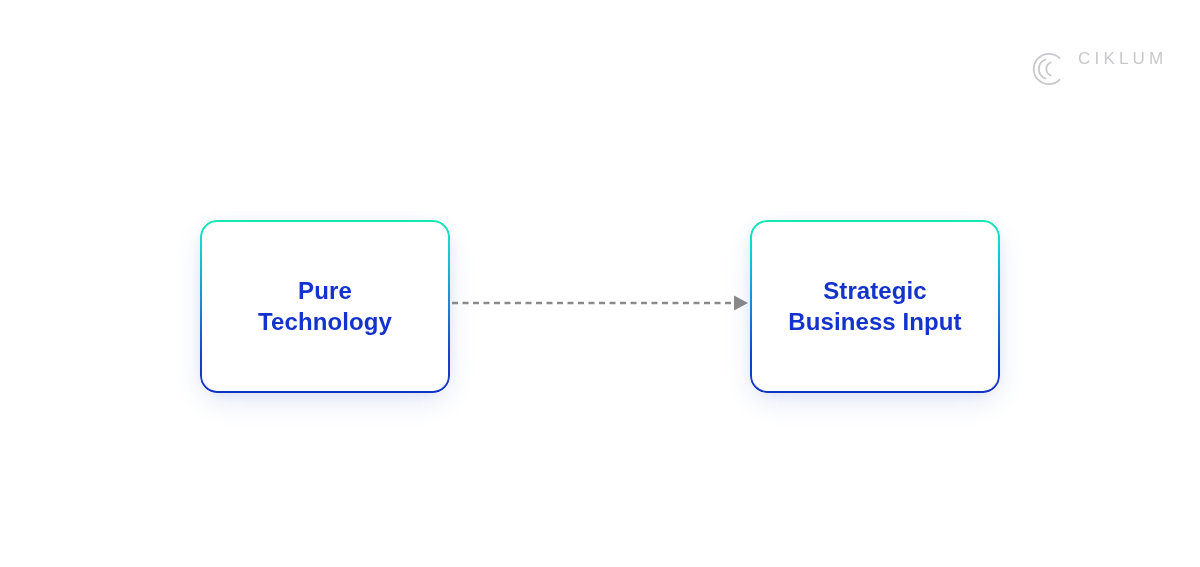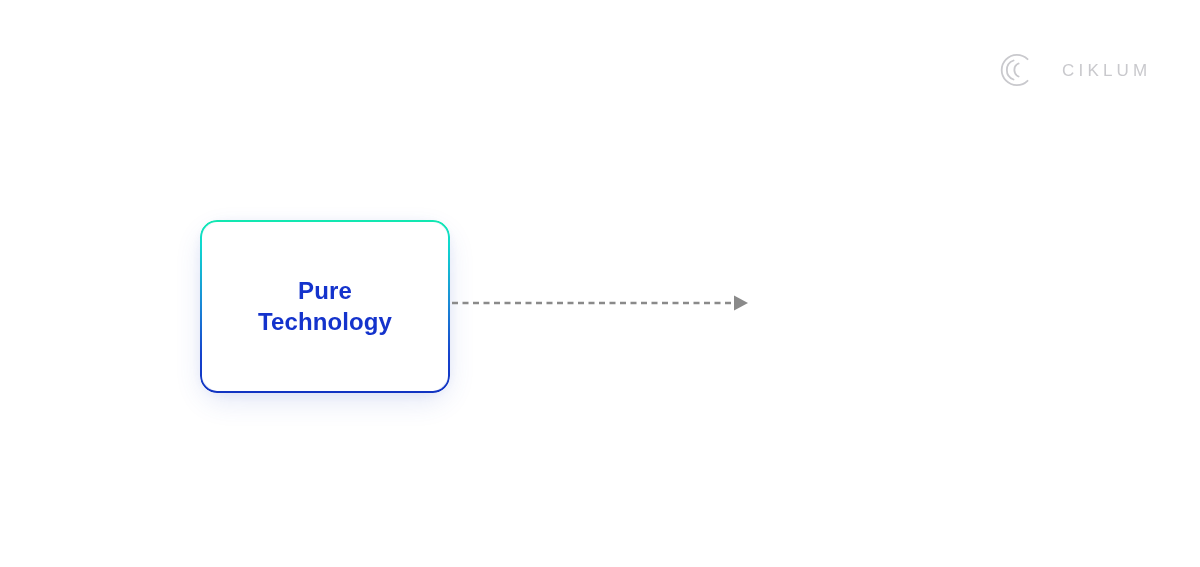--- a/index.html
+++ b/index.html
@@ -18,24 +18,23 @@
     position: relative;
     width: 1200px;
     height: 567px;
     background: #ffffff;
   }
 
   
   .brand {
     position: absolute;
     top: 50px;
-    left: 996px;
+    left: 1028px;
     display: flex;
-    align-items: center;
-    gap: 28px;
+    gap: 12px;
     height: 40px;
   }
   .brand-mark {
     width: 38px;
     height: 38px;
     display: block;
   }
   .brand-text {
     color: #c9c9cd;
     font-size: 17px;
@@ -117,14 +116,18 @@
   <div class="node" id="node-pure-technology">
     <div class="node-label">Pure
 Technology</div>
   </div>
 
   <svg class="connector" viewBox="0 0 300 30">
     <line x1="2" y1="15" x2="284" y2="15" stroke="#8a8a8a" stroke-width="2.4" stroke-dasharray="6 4.5"></line>
     <polygon points="284,7.5 298,15 284,22.5" fill="#8a8a8a"></polygon>
   </svg>
 
+  <div class="node" id="node-strategic-business-input">
+    <div class="node-label">Strategic
+Business Input</div>
+  </div>
 
 </div>
 
 </body></html>

